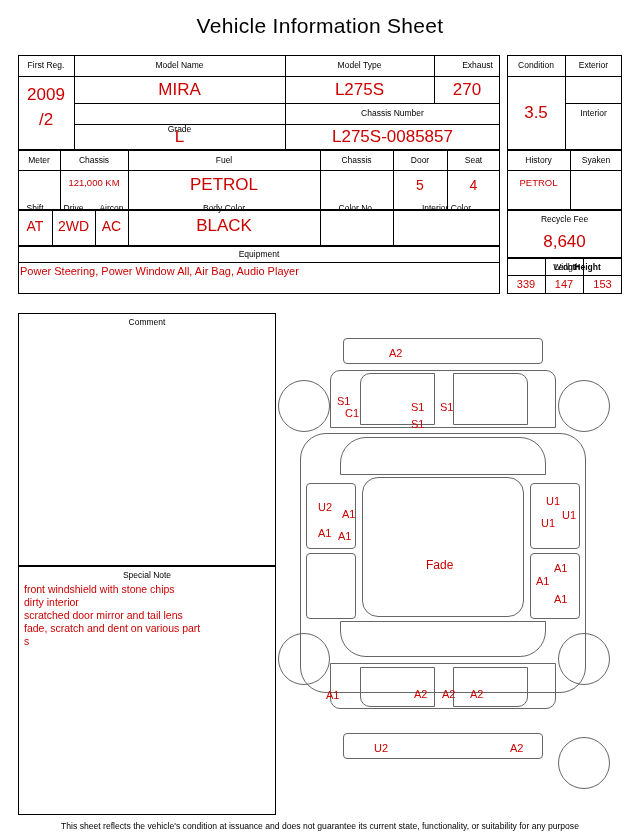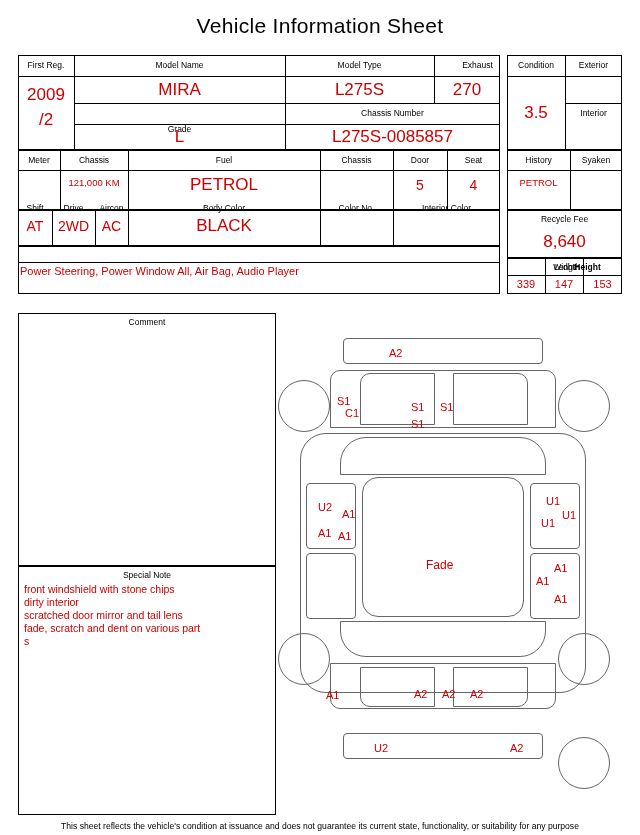--- a/index.html
+++ b/index.html
@@ -215,20 +215,21 @@
   <div class="val med" style="left:52px; top:218px; width:43px;">2WD</div>
   <div class="val med" style="left:95px; top:218px; width:33px;">AC</div>
   <div class="val big" style="left:128px; top:216px; width:192px;">BLACK</div>
   <div class="val med" style="left:320px; top:218px; width:73px;"></div>
   <div class="val med" style="left:393px; top:218px; width:107px;"></div>
 
   <div class="lbl" style="left:507px; top:214px; width:115px;">Recycle Fee</div>
   <div class="val big" style="left:507px; top:232px; width:115px;">8,640</div>
 
   <div class="hline" style="left:18px; top:262px; width:482px;"></div>
+  <div class="lbl" style="left:18px; top:249px; width:482px;">Equipment</div>
   <div class="val" style="left:20px; top:265px; width:478px; font-size:11px; text-align:left;">Power Steering, Power Window  All, Air Bag, Audio Player</div>
 
   <div class="hline" style="left:507px; top:275px; width:115px;"></div>
   <div class="vline" style="left:545px; top:258px; height:36px;"></div>
   <div class="vline" style="left:583px; top:258px; height:36px;"></div>
   <div class="lbl" style="left:507px; top:262px; width:38px;margin-left:41px;">Length</div>
   <div class="lbl" style="left:545px; top:262px; width:38px;">Widht</div>
   <div class="lbl" style="left:568px; top:262px; width:39px;font-weight:bold;">Height</div>
   <div class="val sm" style="left:507px; top:278px; width:38px;">339</div>
   <div class="val sm" style="left:545px; top:278px; width:38px;">147</div>

